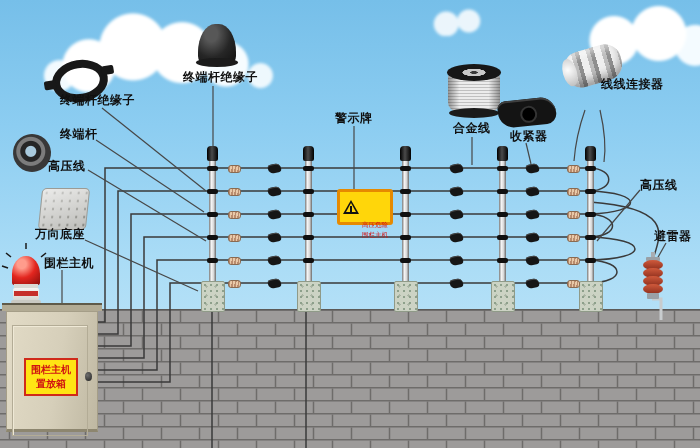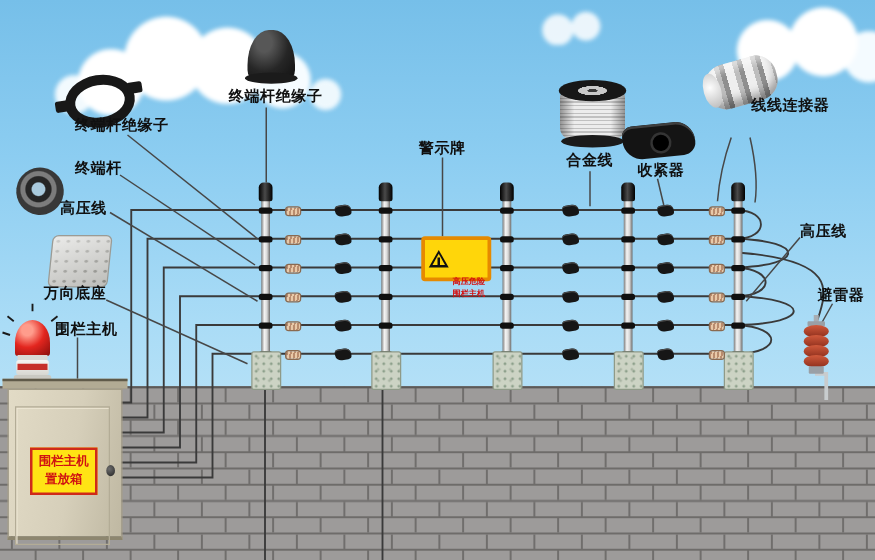--- a/index.html
+++ b/index.html
@@ -110,21 +110,21 @@
   
   .wsign{position:absolute;left:337px;top:189px;width:56px;height:36px;background:#ffd60a;
        border:3px solid #e68a00;border-radius:3px;box-sizing:border-box;
        display:flex;align-items:center;gap:3px;padding:2px 3px;}
   .wtri{width:0;height:0;border-left:8px solid rgba(0,0,0,0);border-right:8px solid rgba(0,0,0,0);
        border-bottom:14px solid #111;position:relative;}
   .wtri:after{content:"";position:absolute;left:-5px;top:3px;width:0;height:0;
        border-left:5px solid rgba(0,0,0,0);border-right:5px solid rgba(0,0,0,0);
        border-bottom:9px solid #ffd60a;}
   .wtri:before{content:"";position:absolute;left:-1px;top:6px;width:2px;height:6px;background:#111;z-index:1;}
-  .wtxt{color:#d40f0f;font-size:6.5px;font-weight:bold;line-height:1.5;white-space:nowrap;margin-top:48px;}
+  .wtxt{color:#d40f0f;font-size:6.5px;font-weight:normal;line-height:1.5;white-space:nowrap;margin-top:48px;}
   
   .cab{position:absolute;left:6px;top:303px;width:92px;height:129px;}
   .cab-top{position:absolute;left:-4px;top:0;width:100px;height:8px;background:#b2ab94;
        border-top:2px solid #5f5a49;box-sizing:border-box;}
   .cab-body{position:absolute;left:0;top:8px;width:92px;height:121px;box-sizing:border-box;
        background:linear-gradient(100deg,#e2dbc6 0%,#d6cfba 55%,#bfb8a2 100%);
        border:1px solid #a59e88;border-bottom:3px solid #8d866f;}
   .cab-door{position:absolute;left:5px;top:13px;width:74px;height:109px;
        border:1px solid #b3ac96;box-shadow:inset 1px 1px 0 #efe9d6;}
   .knob{position:absolute;left:78px;top:60px;width:7px;height:9px;border-radius:50%;

